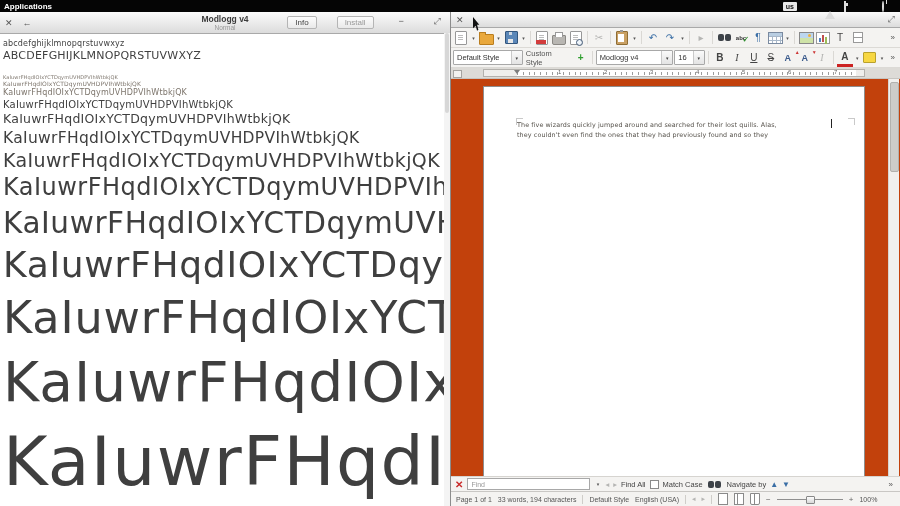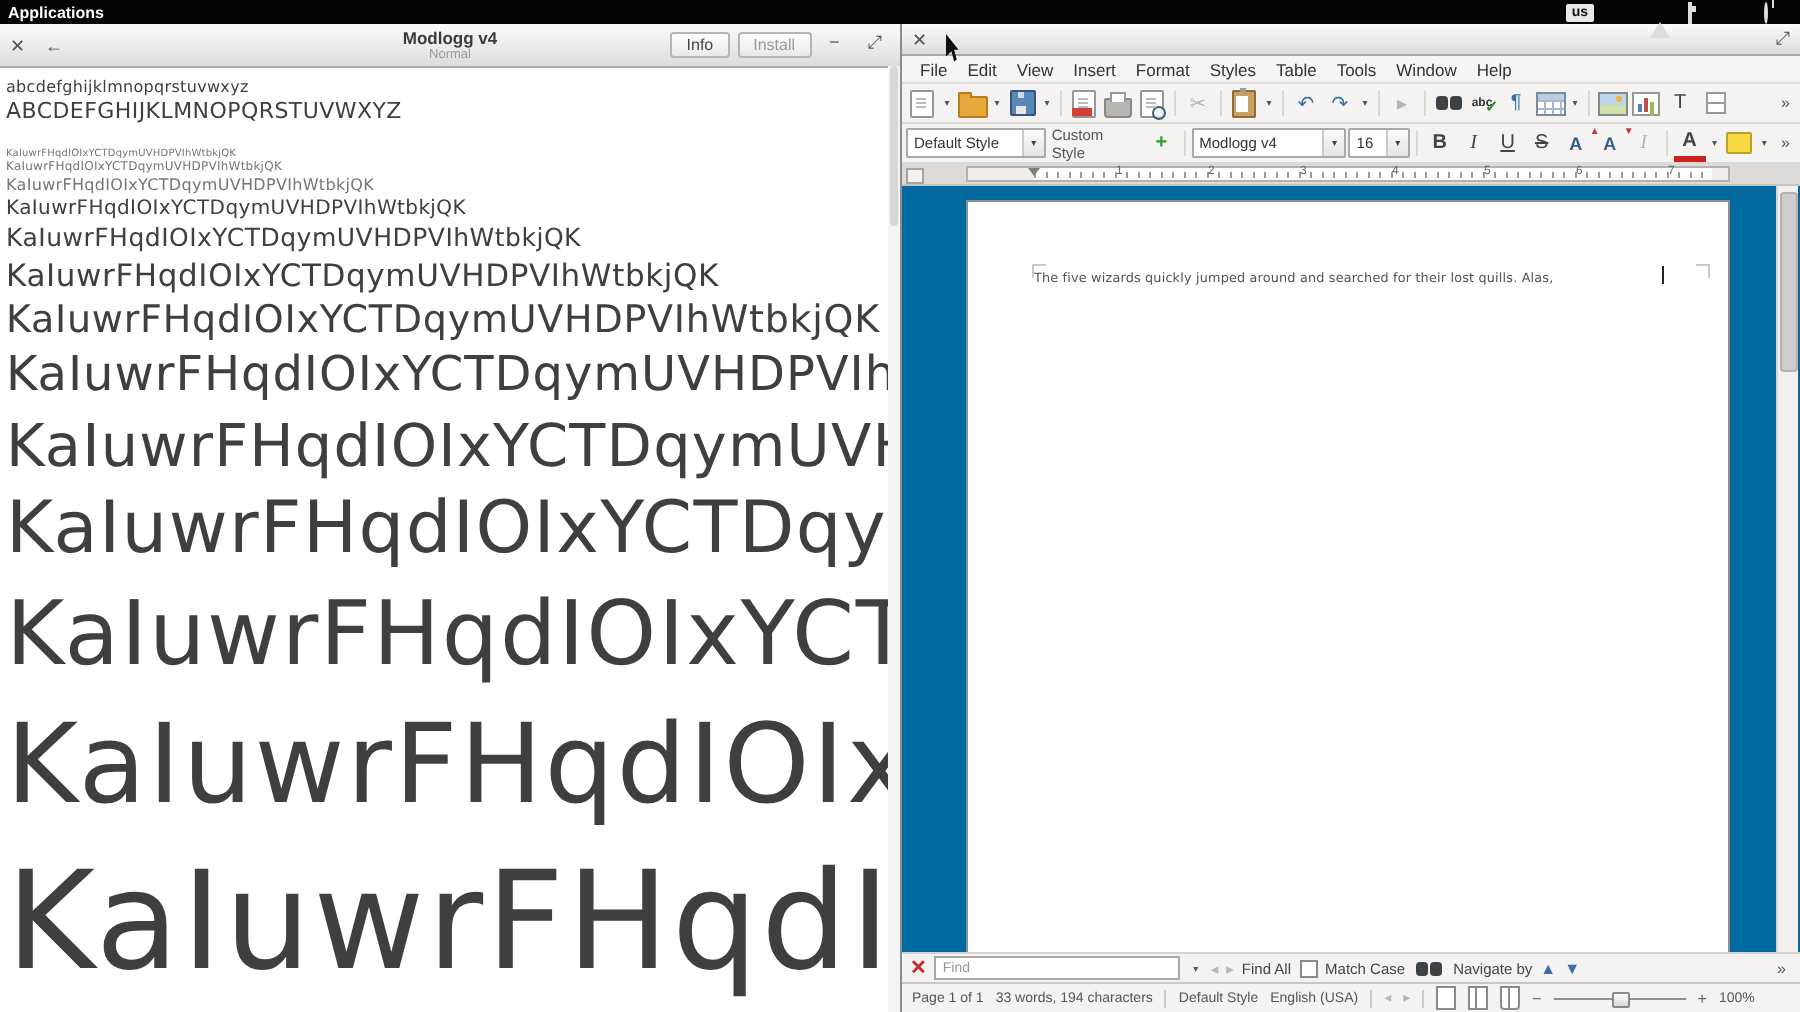--- a/index.html
+++ b/index.html
@@ -26,21 +26,21 @@
   .titlebar{background:linear-gradient(#fbfbfb,#dcdcdc);border-bottom:1px solid #a9a9a9;
             display:flex;align-items:center;position:relative}
   .wbtn{color:#555;font-size:9px;padding:0 5px;cursor:default}
 
   
   .fontwin{position:absolute;left:0;top:12px;width:450px;height:494px;background:#fff;overflow:hidden}
   .fontwin .titlebar{height:21px}
   .fv-titles{position:absolute;left:0;right:0;text-align:center;pointer-events:none}
   .fv-title{font-size:8.5px;font-weight:bold;color:#3c3c3c;line-height:9px}
   .fv-sub{font-size:6.5px;color:#999;line-height:7px}
-  .fv-actions{margin-left:auto;display:flex;align-items:flex-start;gap:4px;padding-right:4px;z-index:2}
+  .fv-actions{margin-left:auto;display:flex;align-items:flex-start;gap:20px;padding-right:4px;z-index:2}
   .fv-btn{font-size:8px;color:#444;border:1px solid #b5b5b5;border-radius:2px;
           background:linear-gradient(#fdfdfd,#e9e9e9);padding:1px 7px;line-height:9px}
   .fv-btn.dis{color:#999}
   .waterfall{padding:5px 0 0 3px;color:#3f3f3f;overflow:hidden;height:468px;
              font-family:"DejaVu Sans",sans-serif;font-weight:400}
   .wf{white-space:nowrap;overflow:hidden;line-height:1.3;letter-spacing:.02em}
   .wf.sm{color:#7d756c}
   .fv-scroll{position:absolute;right:0;top:21px;bottom:0;width:6px;background:#f4f4f4}
   .fv-scroll .th{position:absolute;top:0;left:1px;width:4px;height:80px;background:#d7d7d7;border-radius:2px}
 
@@ -113,21 +113,21 @@
   .ruler{height:10px;flex:none;background:#dddbd7;position:relative;border-bottom:1px solid #c6c4c0}
   .ruler .band{position:absolute;left:32px;top:1px;width:382px;height:8px;background:#efeeec;border:1px solid #b3b1ad;box-sizing:border-box}
   .ruler .white{position:absolute;left:33px;top:0;width:339px;height:6px;background:#fff}
   .ruler .ticks{position:absolute;left:33px;top:2px;width:339px;height:3px;
       background:repeating-linear-gradient(90deg,#9b9b9b 0 1px,transparent 1px 5.75px)}
   .ruler .num{position:absolute;top:-1px;font-size:6px;color:#666}
   .ruler .tabsel{position:absolute;left:2px;top:2px;width:7px;height:6px;background:#f2f1ef;border:1px solid #a5a3a0}
   .ruler .indent{position:absolute;left:30px;top:0;width:0;height:0;border-left:3px solid transparent;border-right:3px solid transparent;border-top:4px solid #7d7d7d}
 
   
-  .docarea{flex:1;position:relative;background:#0369a1;overflow:hidden}
+  .docarea{flex:1;position:relative;background:#c2410c;overflow:hidden}
   .page{position:absolute;left:32px;top:7px;width:382px;height:600px;background:#fff;border:1px solid #8e8e8e;box-sizing:border-box}
   .txt{position:absolute;left:33px;top:33px;width:338px;font-size:6.4px;line-height:1.62;
        letter-spacing:.015em;color:#56524b;font-family:"DejaVu Sans",sans-serif}
   .corner{position:absolute;width:6px;height:6px}
   .c-tl{left:32px;top:31px;border-left:1px solid #c9c9c9;border-top:1px solid #c9c9c9}
   .c-tr{right:9px;top:31px;border-right:1px solid #c9c9c9;border-top:1px solid #c9c9c9}
   .caret{position:absolute;left:347px;top:32px;width:1px;height:9px;background:#222}
   .vscroll{position:absolute;right:1px;top:0;bottom:0;width:10px;background:#f1f0ee;border-left:1px solid #d8d6d2}
   .vscroll .th{position:absolute;left:1px;top:3px;width:7px;height:88px;background:#cdccc9;border:1px solid #b2b1ae;border-radius:2px}
 
@@ -210,32 +210,20 @@
     </div>
 </div>
 
 <div class="writer">
 
   <div class="titlebar">
     <span class="wbtn">✕</span>
     <span class="wbtn" style="margin-left:auto">⤢</span>
   </div>
 
-  <div class="menubar">
-    <span>File</span>
-    <span>Edit</span>
-    <span>View</span>
-    <span>Insert</span>
-    <span>Format</span>
-    <span>Styles</span>
-    <span>Table</span>
-    <span>Tools</span>
-    <span>Window</span>
-    <span>Help</span>
-  </div>
 
   <div class="tb">
     <span class="ti">
         <span class="ic-page"></span>
       </span>
     <span class="dd">▾</span>
     <span class="ti">
         <span class="ic-folder"></span>
       </span>
     <span class="dd">▾</span>
@@ -351,20 +339,21 @@
       <span class="indent"></span>
     </div>
   </div>
 
   <div class="docarea">
     <div class="page">
       <span class="corner c-tl"></span>
       <span class="corner c-tr"></span>
       <div class="txt">
         <div>The five wizards quickly jumped around and searched for their lost quills. Alas,</div>
+        <div>they couldn't even find the ones that they had previously found and so they</div>
       </div>
       <div class="caret"></div>
     </div>
     <div class="vscroll">
         <div class="th"></div>
       </div>
   </div>
 
   <div class="findbar">
     <span class="fclose">✕</span>

